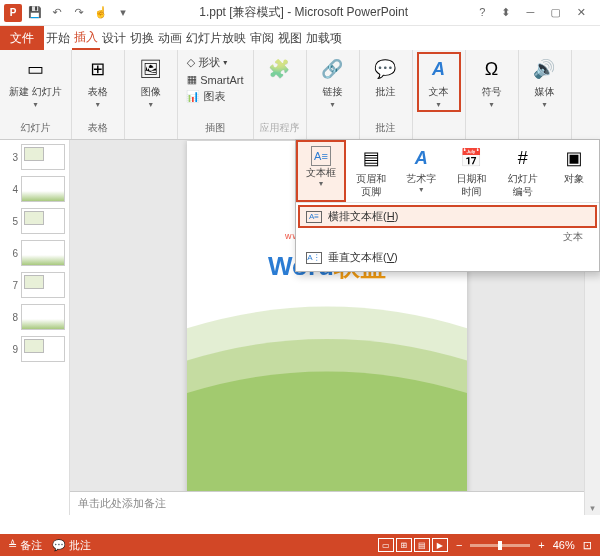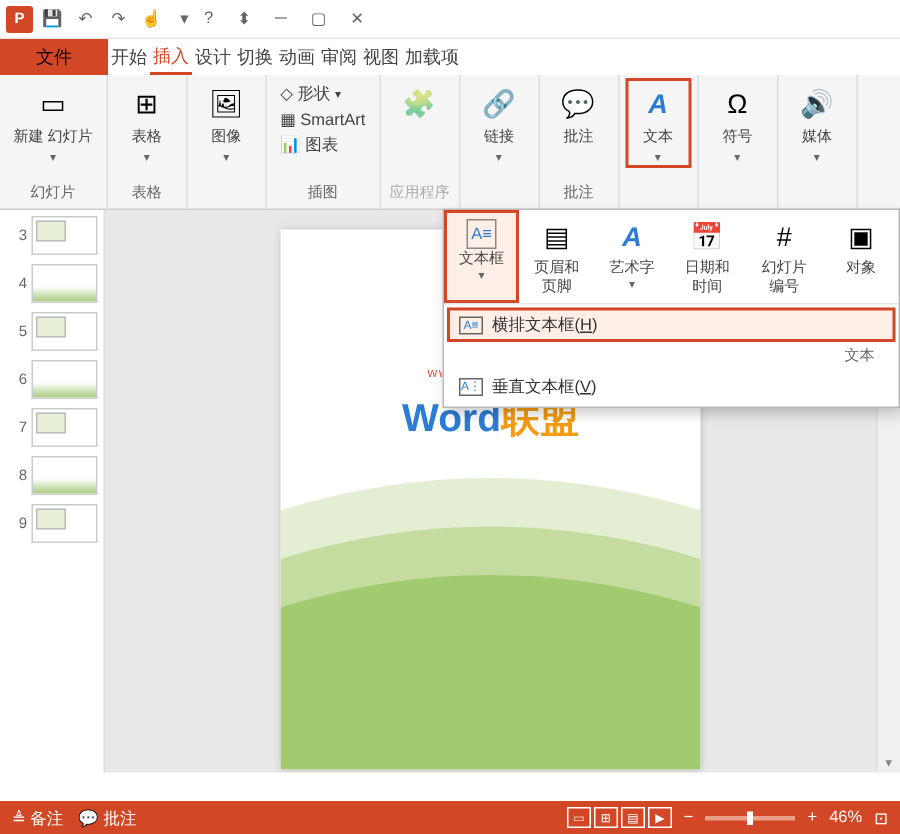--- a/index.html
+++ b/index.html
@@ -5,21 +5,21 @@
 *{margin:0;padding:0;box-sizing:border-box;font-family:"Microsoft YaHei","Segoe UI",sans-serif;user-select:none}
 body{width:600px;height:556px;background:#fff;overflow:hidden;position:relative}
 .titlebar{height:26px;background:#fff;display:flex;align-items:center;border-bottom:1px solid #e6e6e6}
 .titlebar-left{display:flex;align-items:center;gap:4px;padding-left:4px}
 .app-icon{width:18px;height:18px;background:#d24726;border-radius:2px;display:flex;align-items:center;justify-content:center;color:#fff;font-size:10px;font-weight:bold}
 .qat-btn{width:18px;height:18px;display:flex;align-items:center;justify-content:center;font-size:11px;color:#666;cursor:pointer}
 .title-text{flex:1;text-align:center;font-size:12px;color:#444}
 .titlebar-right{display:flex;gap:8px;padding-right:10px}
 .win-btn{font-size:11px;color:#666;cursor:pointer;padding:2px 4px}
 .ribbon-tabs{height:24px;display:flex;align-items:stretch;font-size:12px}
-.file-tab{background:#d24726;color:#000000;padding:0 24px;display:flex;align-items:center;cursor:pointer}
+.file-tab{background:#d24726;color:#ffffff;padding:0 10px;display:flex;align-items:center;cursor:pointer}
 .tab{padding:0 2px;display:flex;align-items:center;color:#444;cursor:pointer}
 .tab.active{color:#d24726;border-bottom:2px solid #d24726;background:#fff}
 .ribbon{height:90px;background:#f5f5f5;border-bottom:1px solid #ccc;display:flex}
 .ribbon-group{display:flex;flex-direction:column;border-right:1px solid #ddd;padding:2px 4px}
 .ribbon-group-content{flex:1;display:flex;align-items:flex-start;gap:2px}
 .ribbon-group-label{font-size:10px;color:#666;text-align:center;padding:2px 0}
 .big-btn{display:flex;flex-direction:column;align-items:center;justify-content:center;padding:3px 5px;cursor:pointer;gap:2px;min-width:44px}
 .big-btn.highlighted{border:2px solid #d24726;padding:1px 3px}
 .btn-icon{width:28px;height:28px;display:flex;align-items:center;justify-content:center;font-size:18px}
 .btn-label{font-size:10px;color:#444;text-align:center;line-height:13px}
@@ -68,36 +68,38 @@
 
 <div class="titlebar">
   <div class="titlebar-left">
     <div class="app-icon">P</div>
     <div class="qat-btn">💾</div>
     <div class="qat-btn">↶</div>
     <div class="qat-btn">↷</div>
     <div class="qat-btn">☝</div>
     <div class="qat-btn">▾</div>
   </div>
+  <div class="title-text">1.ppt [兼容模式] - Microsoft PowerPoint</div>
   <div class="titlebar-right">
     <span class="win-btn">?</span>
     <span class="win-btn">⬍</span>
     <span class="win-btn">─</span>
     <span class="win-btn">▢</span>
     <span class="win-btn">✕</span>
   </div>
 </div>
 
 <div class="ribbon-tabs">
   <div class="file-tab">文件</div>
   <div class="tab">开始</div>
   <div class="tab active">插入</div>
   <div class="tab">设计</div>
   <div class="tab">切换</div>
   <div class="tab">动画</div>
+  <div class="tab">幻灯片放映</div>
   <div class="tab">审阅</div>
   <div class="tab">视图</div>
   <div class="tab">加载项</div>
 </div>
 
 <div class="ribbon">
   <div class="ribbon-group">
     <div class="ribbon-group-content">
       <div class="big-btn">
         <div class="btn-icon">▭</div>
@@ -300,20 +302,23 @@
       <div class="slide">
         <svg class="slide-bg" viewBox="0 0 100 100" preserveAspectRatio="none">
           <path d="M0,20 Q50,0 100,20 L100,100 L0,100 Z" fill="#c8dea8" opacity=".5"></path>
           <path d="M0,35 Q50,15 100,35 L100,100 L0,100 Z" fill="#b0d080" opacity=".6"></path>
           <path d="M0,50 Q50,30 100,50 L100,100 L0,100 Z" fill="#93c25a" opacity=".7"></path>
         </svg>
         <div class="logo-url">www.wordlm.com</div>
         <div class="logo-text"><span class="w">Word</span><span class="lm">联盟</span></div>
       </div>
     </div>
+    <div class="notes-bar">
+      <span>单击此处添加备注</span>
+    </div>
   </div>
   <div class="scrollbar-v">
     <span>▴</span>
     <span>▾</span>
   </div>
 </div>
 
 <div class="statusbar">
   <div class="status-item">
       <span>≜</span>

